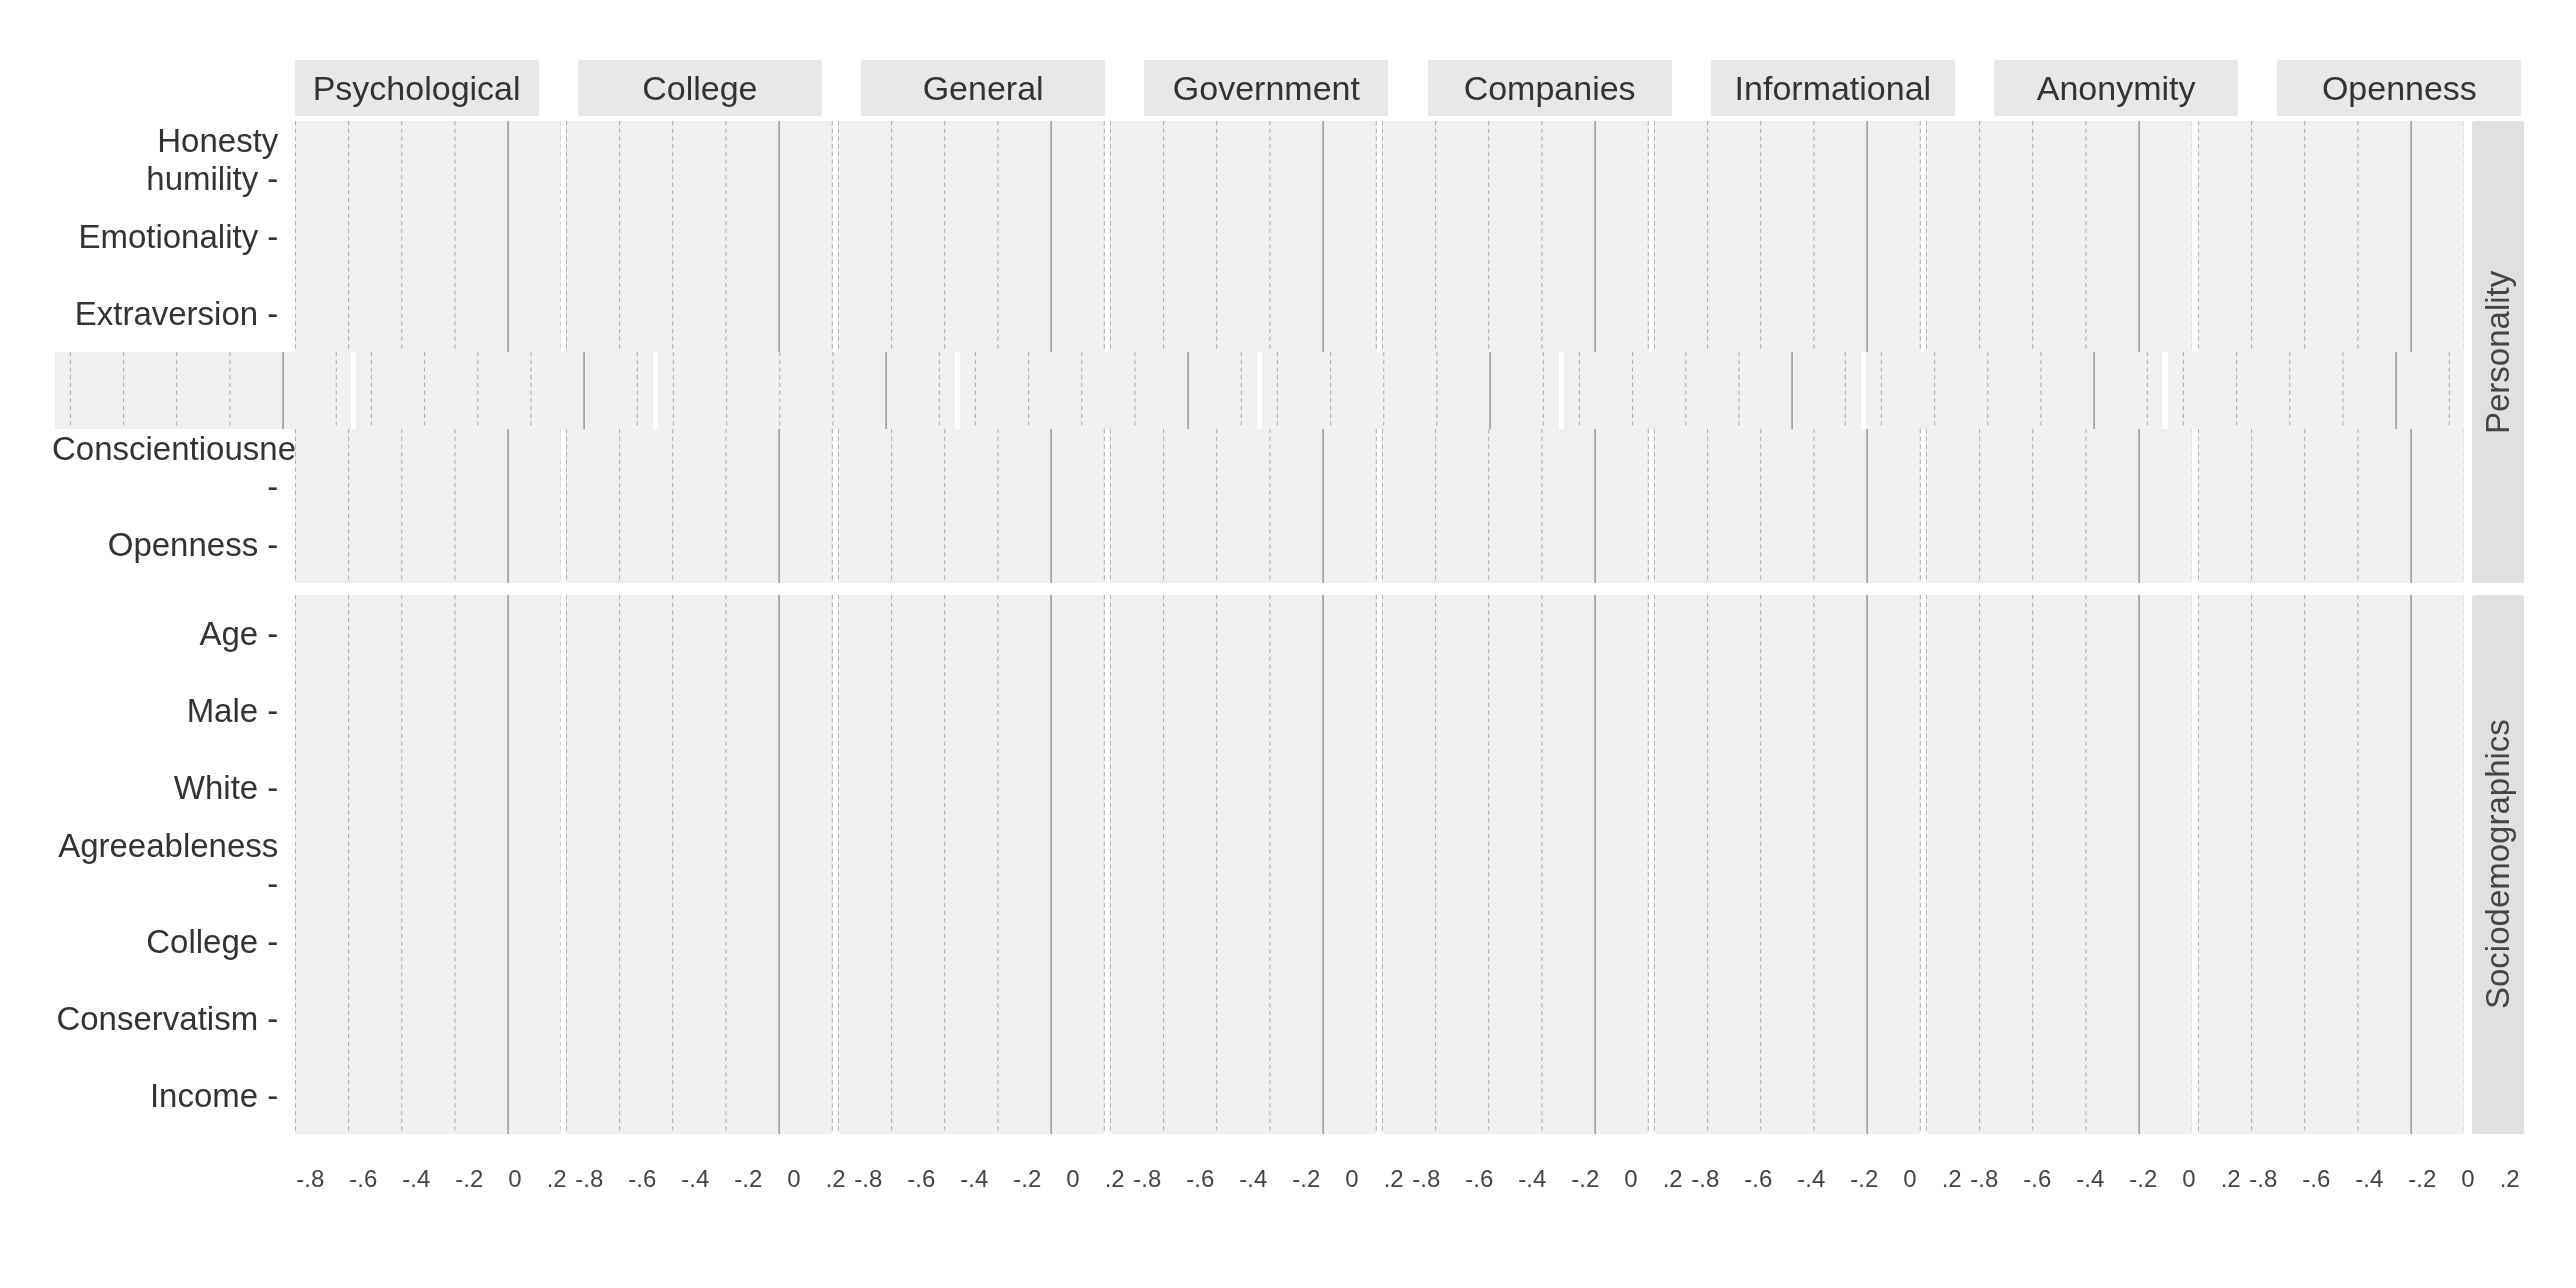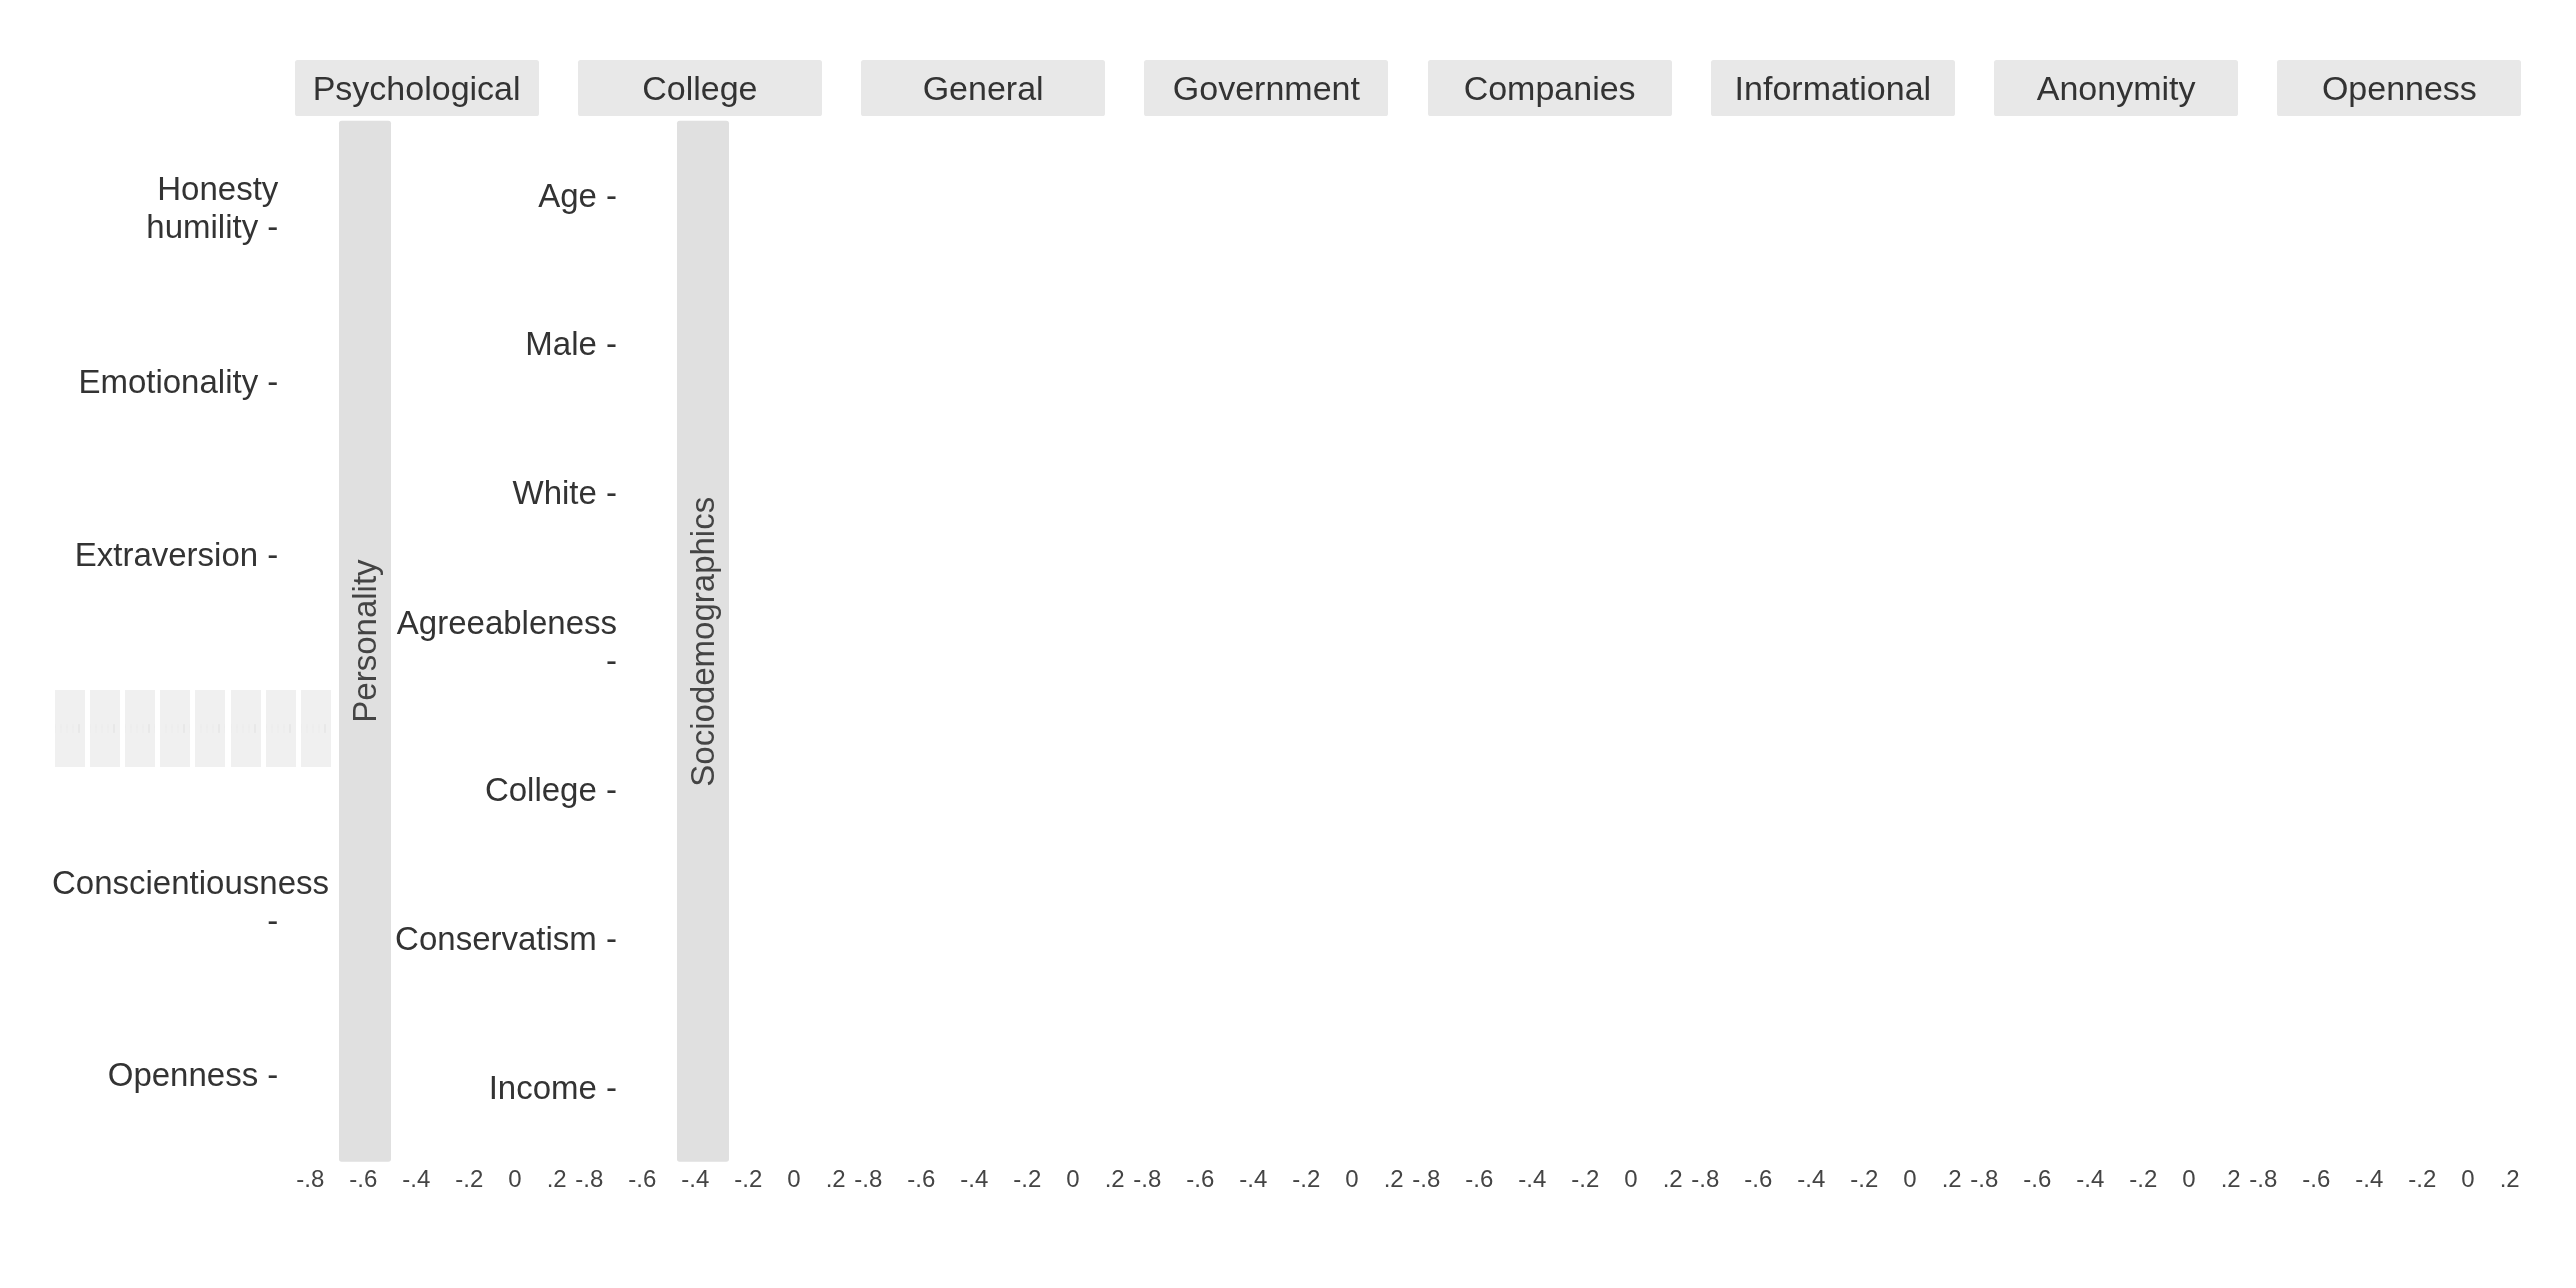--- a/index.html
+++ b/index.html
@@ -44,21 +44,21 @@
       background: #e8e8e8;
       padding: 8.6px 3.4px;
       border-radius: 2.6px;
       margin: 0 2.6px;
       font-family: 'Arial', sans-serif;
     }
     
     .grid-area {
       flex: 1;
       display: flex;
-      flex-direction: row;
+      flex-direction: column;
     }
     
     .section {
       display: flex;
       position: relative;
     }
     .section-rows {
       flex: 1;
       display: flex;
       flex-direction: column;

